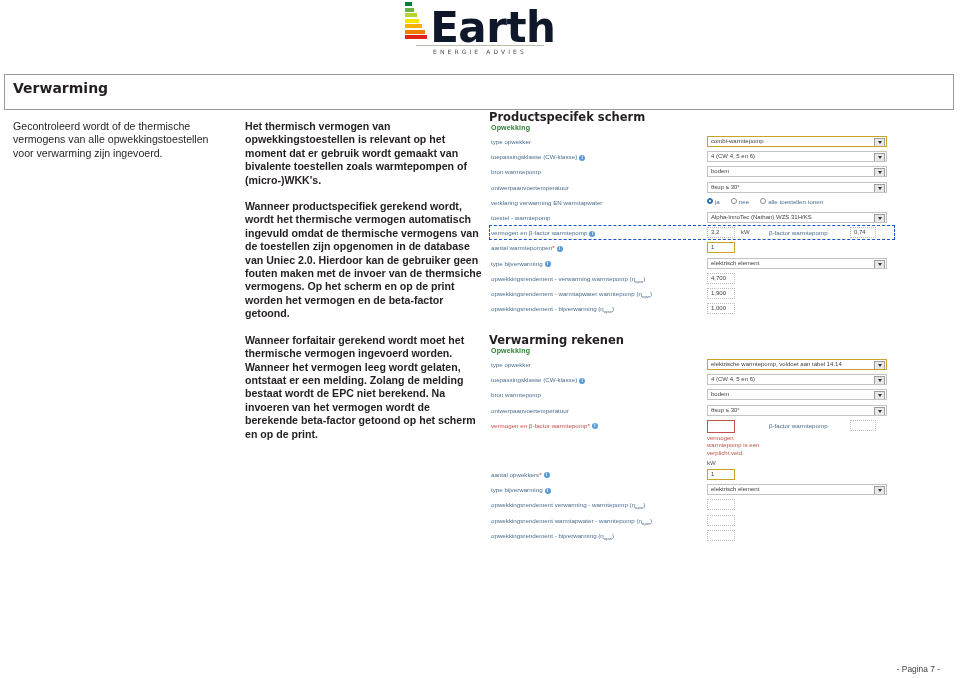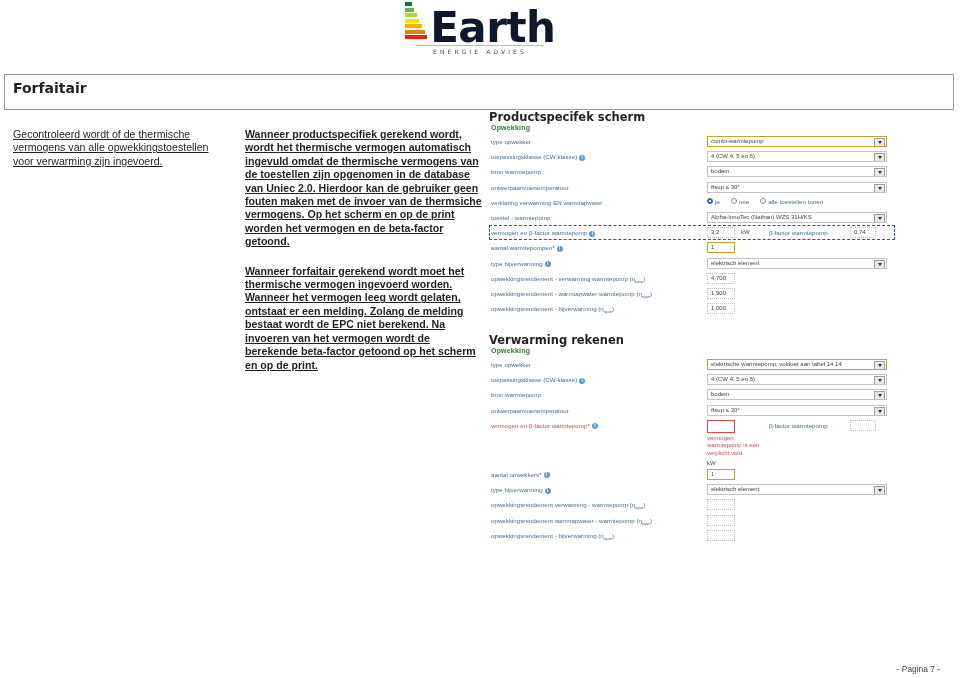--- a/index.html
+++ b/index.html
@@ -42,21 +42,21 @@
   #section-title{
     position:absolute;left:13px;top:80px;
     font-family:"DejaVu Sans", sans-serif;
     font-weight:bold;font-size:14px;color:#231f20;
   }
 
   
   .col{position:absolute;font-size:10.6px;line-height:13.4px;}
   #col-left{left:13px;top:112px;width:215px;}
   #col-mid{left:245px;top:112px;width:238px;}
-  #col-left p,#col-mid p{margin:16px 0 11px 0;text-decoration:underline;}
+  #col-left p,#col-mid p{margin:8px 0 11px 0;}
   .bold-txt{font-weight:bold;}
 
   
   .panel-title{
     position:absolute;
     font-family:"DejaVu Sans", sans-serif;
     font-weight:bold;font-size:11.5px;color:#231f20;
   }
   #ps-title{left:489px;top:110px;}
   #ff-title{left:489px;top:333px;}
@@ -151,26 +151,27 @@
           <div class="lbar" style="background: rgb(226, 35, 26); width: 22.6px; margin-left: 0px;"></div>
         </div>
       <div id="logo-word">Earth</div>
     </div>
     <div id="logo-rule"></div>
     <div id="logo-sub">ENERGIE ADVIES</div>
   </div>
 </div>
 
 <div id="content-box"></div>
-<div id="section-title">Forfaitair</div>
+<div id="section-title">Verwarming</div>
 
 <div class="col" id="col-left">
     <p>Gecontroleerd wordt of de thermische vermogens van alle opwekkingstoestellen voor verwarming zijn ingevoerd.</p>
   </div>
 <div class="col" id="col-mid">
+    <p class="bold-txt" style="margin-bottom: 13px;">Het thermisch vermogen van opwekkingstoestellen is relevant op het moment dat er gebruik wordt gemaakt van bivalente toestellen zoals warmtepompen of (micro-)WKK's.</p>
     <p class="bold-txt" style="margin-bottom: 13px;">Wanneer productspecifiek gerekend wordt, wordt het thermische vermogen automatisch ingevuld omdat de thermische vermogens van de toestellen zijn opgenomen in de database van Uniec 2.0. Hierdoor kan de gebruiker geen fouten maken met de invoer van de thermsiche vermogens. Op het scherm en op de print worden het vermogen en de beta-factor getoond.</p>
     <p class="bold-txt">Wanneer forfaitair gerekend wordt moet het thermische vermogen ingevoerd worden. Wanneer het vermogen leeg wordt gelaten, ontstaat er een melding. Zolang de melding bestaat wordt de EPC niet berekend. Na invoeren van het vermogen wordt de berekende beta-factor getoond op het scherm en op de print.</p>
   </div>
 
 <div class="panel-title" id="ps-title">Productspecifek scherm</div>
 <div class="panel-title" id="ff-title">Verwarming rekenen</div>
 
 <div class="form" id="form-ps">
     <div class="grp-head">Opwekking</div>
     <div class="frow" style="position: absolute; left: 0px; top: 12px; width: 406px;">

